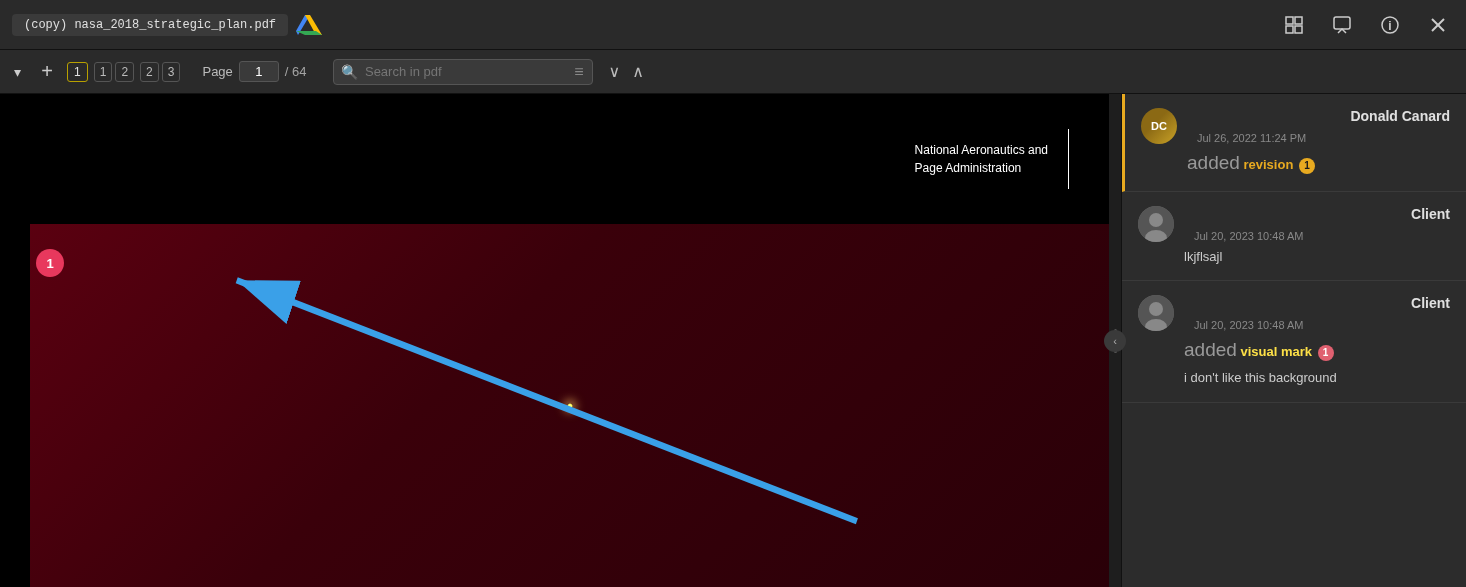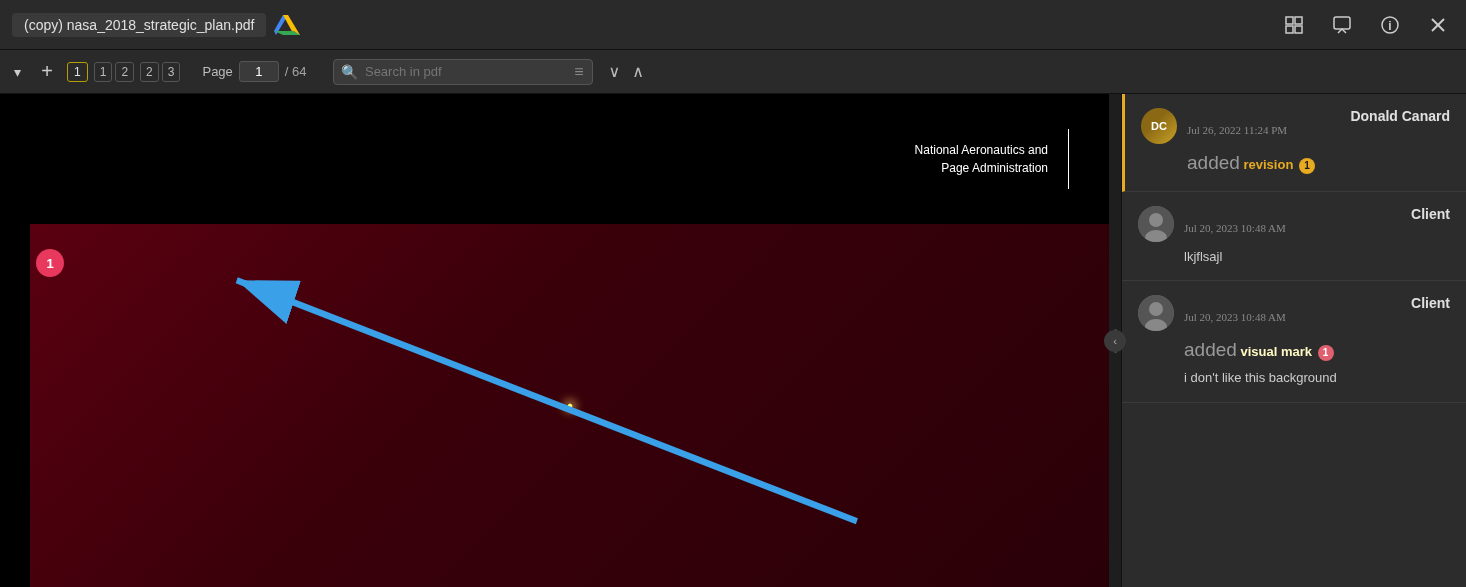--- a/index.html
+++ b/index.html
@@ -16,24 +16,25 @@
       border-bottom: 1px solid #111;
       flex-shrink: 0;
     }
     .top-bar-left {
       display: flex;
       align-items: center;
       gap: 8px;
     }
     .file-title {
       color: #e0e0e0;
-      font-size: 14px;
+      font-size: 12px;
       background: #3a3a3a;
       border-radius: 4px;
       padding: 4px 12px;
+      font-family: Liberation Mono, monospace;
     }
     .top-bar-right {
       display: flex;
       align-items: center;
       gap: 16px;
     }
     .icon-btn {
       width: 32px;
       height: 32px;
       display: flex;
@@ -207,21 +208,21 @@
       height: 130px;
       background: #000;
       display: flex;
       align-items: center;
       justify-content: flex-end;
       padding: 10px 20px;
     }
     .nasa-text-block {
       color: #fff;
       font-size: 12px;
-      text-align: right;
+      text-align: left;
       margin-right: 20px;
       line-height: 1.5;
     }
     .nasa-divider {
       width: 1px;
       height: 60px;
       background: #fff;
       margin-right: 20px;
     }
     .nasa-logo {
@@ -304,21 +305,21 @@
     }
 
     
     .comment-item {
       padding: 14px 16px;
       border-bottom: 1px solid #3a3a3a;
     }
     .comment-header {
       display: flex;
       align-items: flex-start;
-      gap: 10px;
+      gap: 20px;
       margin-bottom: 6px;
     }
     .avatar {
       width: 36px;
       height: 36px;
       border-radius: 50%;
       flex-shrink: 0;
       overflow: hidden;
       background: #666;
       display: flex;
@@ -343,22 +344,21 @@
     }
     .comment-author {
       color: #e0e0e0;
       font-size: 14px;
       font-weight: bold;
       text-align: right;
     }
     .comment-time {
       color: #888;
       font-size: 11px;
-      margin-top: 0;
-      font-family: Liberation Serif, serif;
+      margin-top: 8px;
     }
     .comment-body {
       color: #bbb;
       font-size: 13px;
       margin-left: 46px;
       line-height: 1.4;
     }
     .added-text { color: #999; font-size: 19px; }
     .revision-badge {
       color: #e8aa20;
@@ -372,21 +372,21 @@
       width: 16px;
       height: 16px;
       background: #e8aa20;
       border-radius: 50%;
       color: #1a1a1a;
       font-size: 10px;
       font-weight: bold;
       margin-left: 2px;
     }
     .visual-mark-badge {
-      color: #fef9c3;
+      color: #fde047;
       font-weight: bold;
       font-size: 13px;
     }
     .visual-mark-num {
       display: inline-flex;
       align-items: center;
       justify-content: center;
       width: 16px;
       height: 16px;
       background: #e06070;

